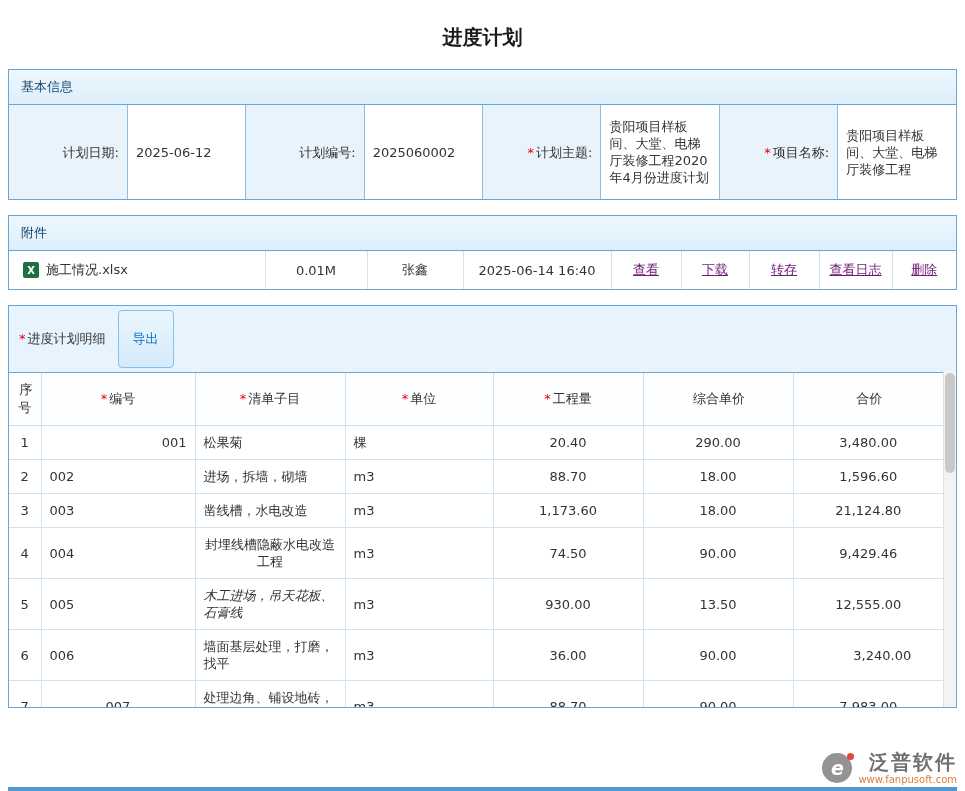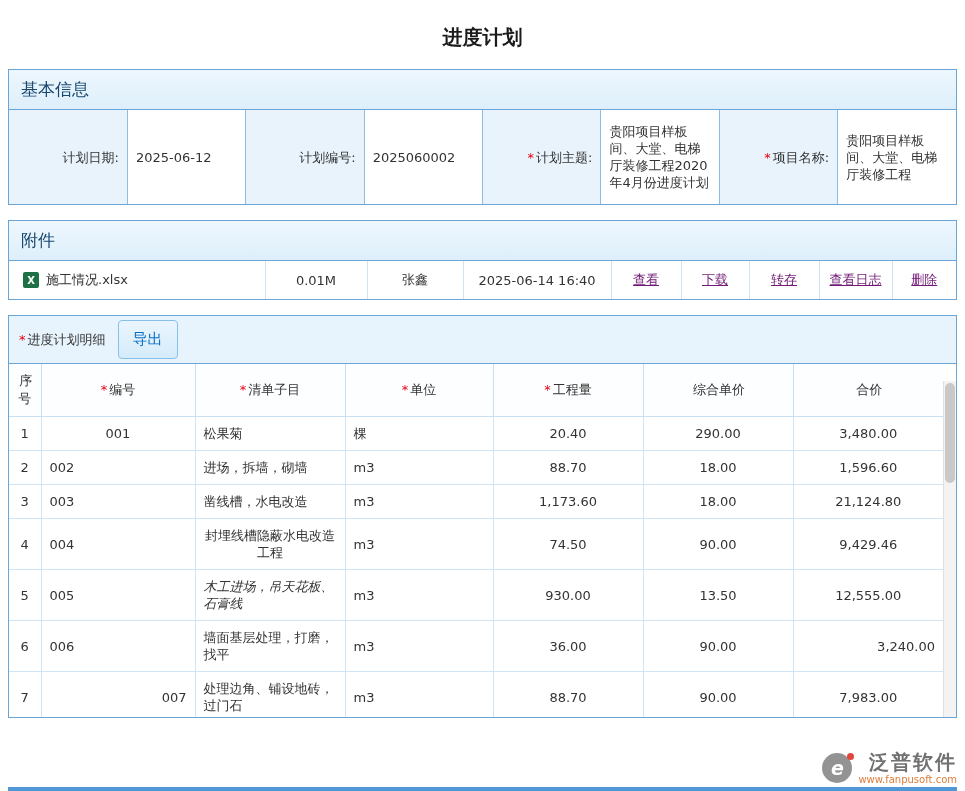--- a/index.html
+++ b/index.html
@@ -22,21 +22,21 @@
   .panel {
     margin: 0 8px 15px;
     border: 1px solid #6ba5d7;
     background: #fff;
   }
   .panel-header {
     background: linear-gradient(#eef7fe, #ddeffb);
     border-bottom: 1px solid #6ba5d7;
     padding: 8px 12px;
     color: #17466e;
-    font-size: 17px;
+    font-size: 13px;
   }
   table { border-collapse: collapse; border-style: hidden; width: 100%; table-layout: fixed; }
   .req { color: #e60012; margin-right: 2px; }
 
   
   .form-table td {
     border: 1px solid #8fbce2;
     padding: 6px 8px;
     vertical-align: middle;
     line-height: 17px;
@@ -70,26 +70,26 @@
   .detail-panel { height: 403px; overflow: hidden; position: relative; margin-bottom: 0; }
   .detail-bar {
     display: flex; align-items: center; gap: 12px;
     background: #e8f4fd;
     border-bottom: 1px solid #6ba5d7;
     padding: 4px 10px;
     min-height: 33px;
   }
   .detail-title { color: #333; }
   .export-btn {
-    font-family: inherit; font-size: 15px;
+    font-family: inherit; font-size: 13px;
     color: #0b6bc2;
     background: linear-gradient(#eaf6fe, #d5ebfa);
     border: 1px solid #86c1ea;
     border-radius: 4px;
-    padding: 9px 14px;
+    padding: 19px 14px;
     cursor: pointer;
   }
   .detail-table { width: calc(100% - 13px); }
   .detail-table th {
     border: 1px solid #c9e0f2;
     padding: 8px 2px;
     text-align: center;
     font-weight: normal;
     color: #333;
     background: #fdfeff;
@@ -213,21 +213,21 @@
           <th><span class="req">*</span><span>清单子目</span></th>
           <th><span class="req">*</span><span>单位</span></th>
           <th><span class="req">*</span><span>工程量</span></th>
           <th><span class="req"></span><span>综合单价</span></th>
           <th><span class="req"></span><span>合价</span></th>
         </tr>
       </thead>
       <tbody>
           <tr>
             <td style="text-align: center;">1</td>
-            <td style="text-align: center; margin-top: 46px;">001</td>
+            <td style="text-align: right; margin-top: 46px;">001</td>
             <td style="text-align: left;">松果菊</td>
             <td style="text-align: left;">棵</td>
             <td style="text-align: center;">20.40</td>
             <td style="text-align: center;">290.00</td>
             <td style="text-align: center;">3,480.00</td>
           </tr>
           <tr>
             <td style="text-align: center;">2</td>
             <td style="text-align: left;">002</td>
             <td style="text-align: left;">进场，拆墙，砌墙</td>
@@ -263,25 +263,25 @@
             <td style="text-align: center;">13.50</td>
             <td style="text-align: center;">12,555.00</td>
           </tr>
           <tr>
             <td style="text-align: center;">6</td>
             <td style="text-align: left;">006</td>
             <td style="text-align: left;">墙面基层处理，打磨，找平</td>
             <td style="text-align: left;">m3</td>
             <td style="text-align: center;">36.00</td>
             <td style="text-align: center;">90.00</td>
-            <td style="text-align: right; padding-left: 36px;">3,240.00</td>
+            <td style="text-align: center; padding-left: 36px;">3,240.00</td>
           </tr>
           <tr>
             <td style="text-align: center;">7</td>
-            <td style="text-align: right;">007</td>
+            <td style="text-align: center;">007</td>
             <td style="text-align: left;">处理边角、铺设地砖，过门石</td>
             <td style="text-align: left;">m3</td>
             <td style="text-align: center;">88.70</td>
             <td style="text-align: center;">90.00</td>
             <td style="text-align: center;">7,983.00</td>
           </tr>
           <tr>
             <td style="text-align: center;">8</td>
             <td style="text-align: left;">008</td>
             <td style="text-align: left;">室内空气质量检测或室内空气污染综合治理;</td>

